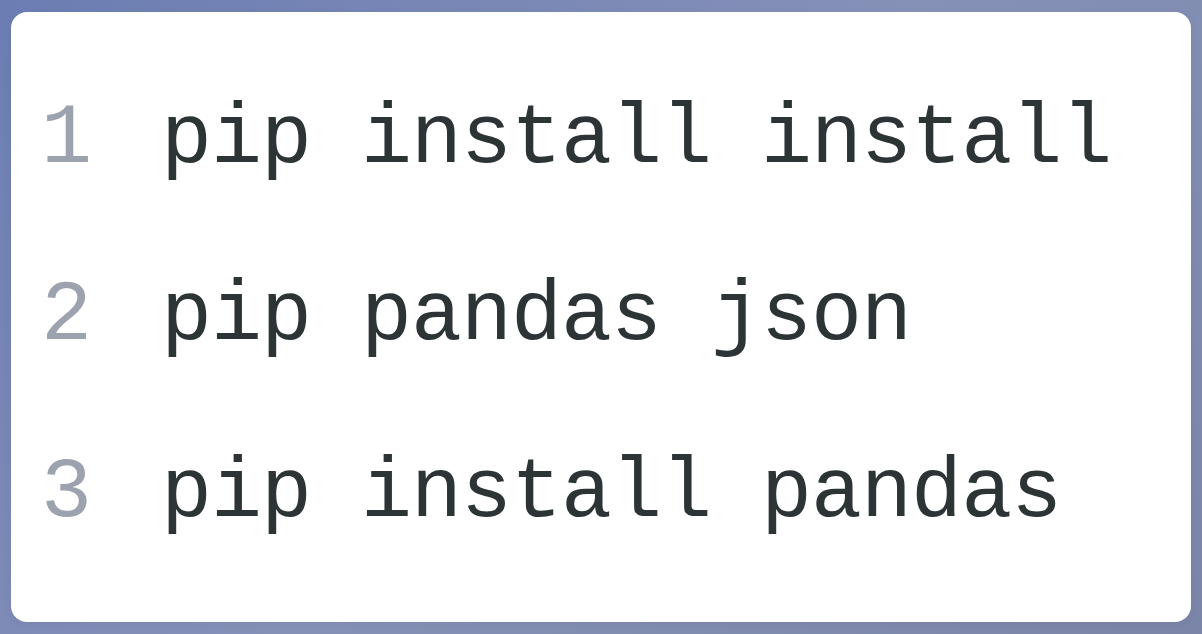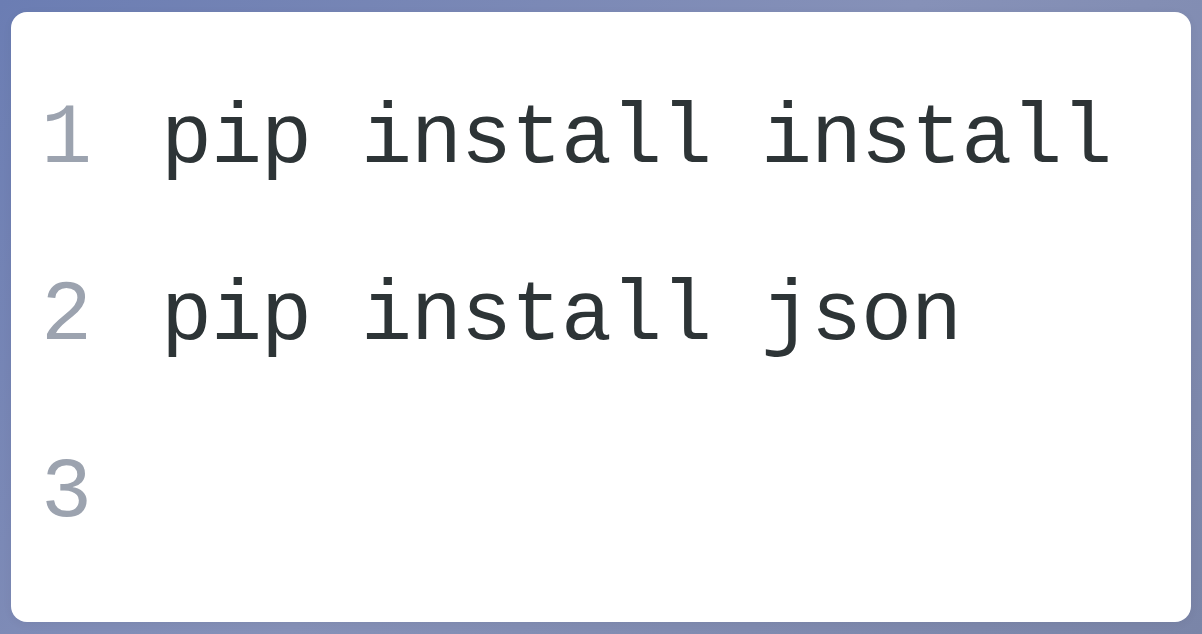--- a/index.html
+++ b/index.html
@@ -57,18 +57,19 @@
 </head>
 <body>
 
 <div class="code-block">
   <div class="code-line">
     <span class="line-number">1</span>
     <span class="code-text">pip install install</span>
   </div>
   <div class="code-line">
     <span class="line-number">2</span>
-    <span class="code-text">pip install json</span>
+    <span class="code-text">pip pandas json</span>
   </div>
   <div class="code-line">
     <span class="line-number">3</span>
+    <span class="code-text">pip install pandas</span>
   </div>
 </div>
 
 </body></html>

